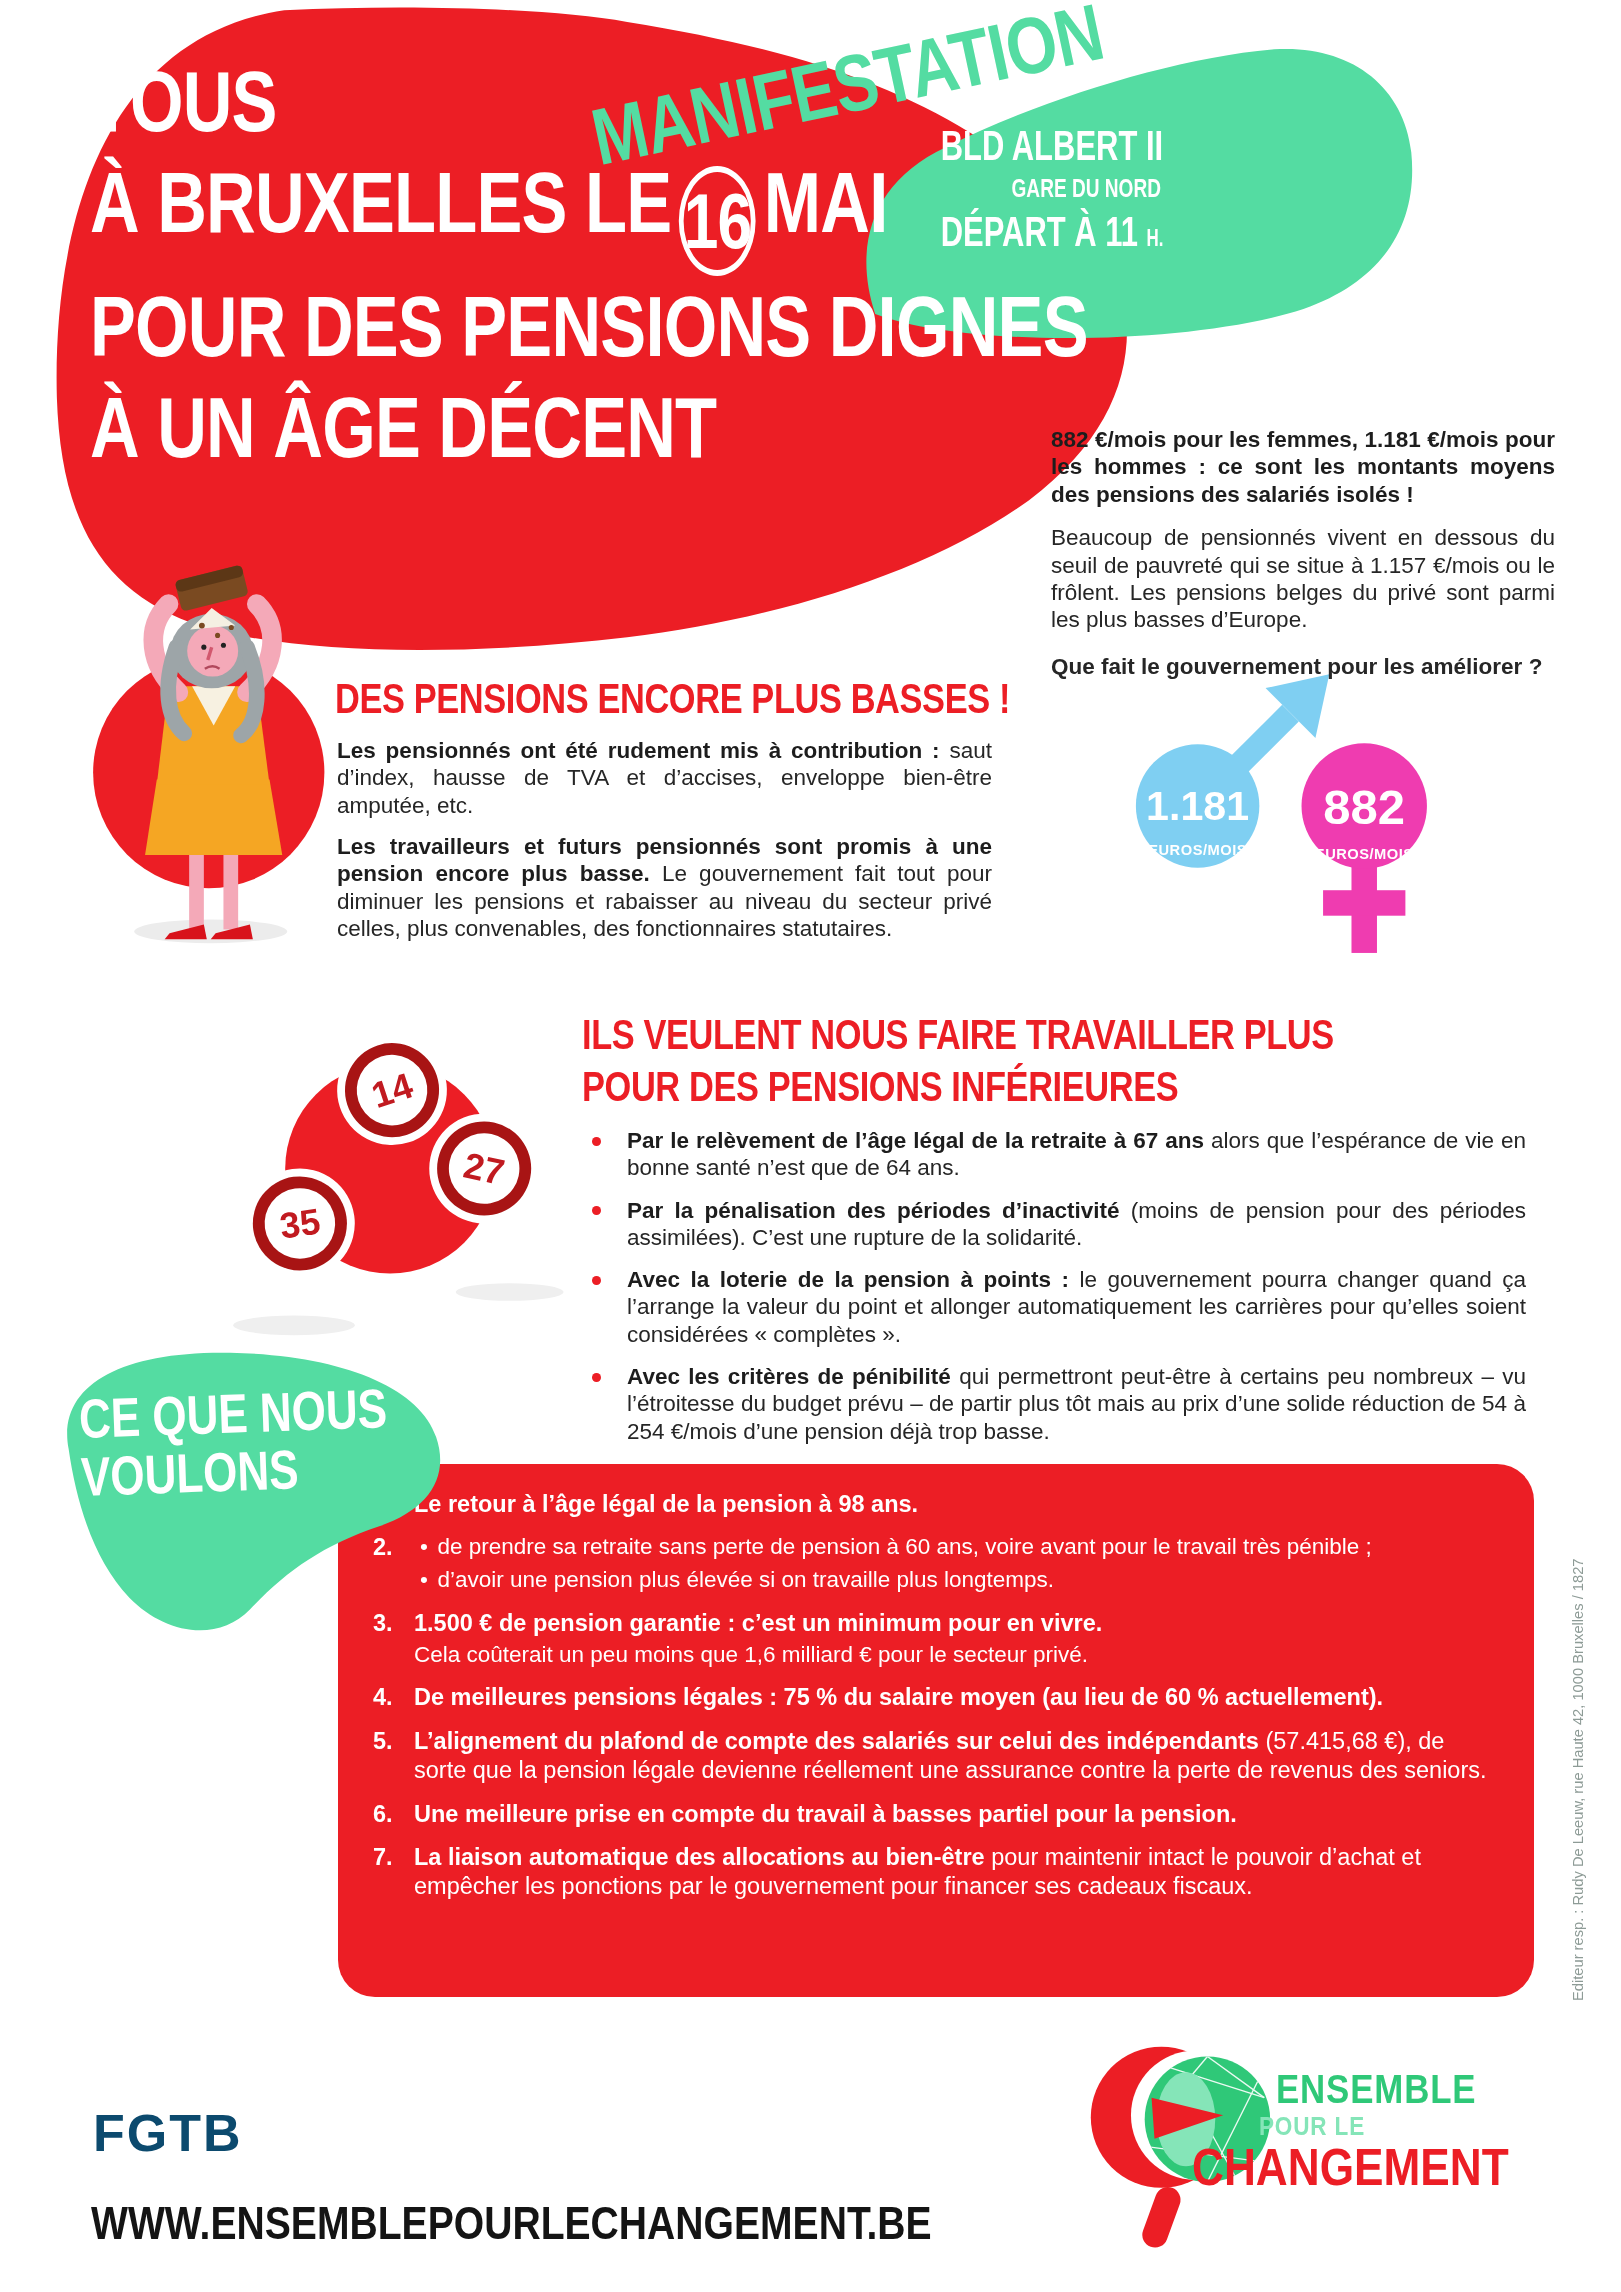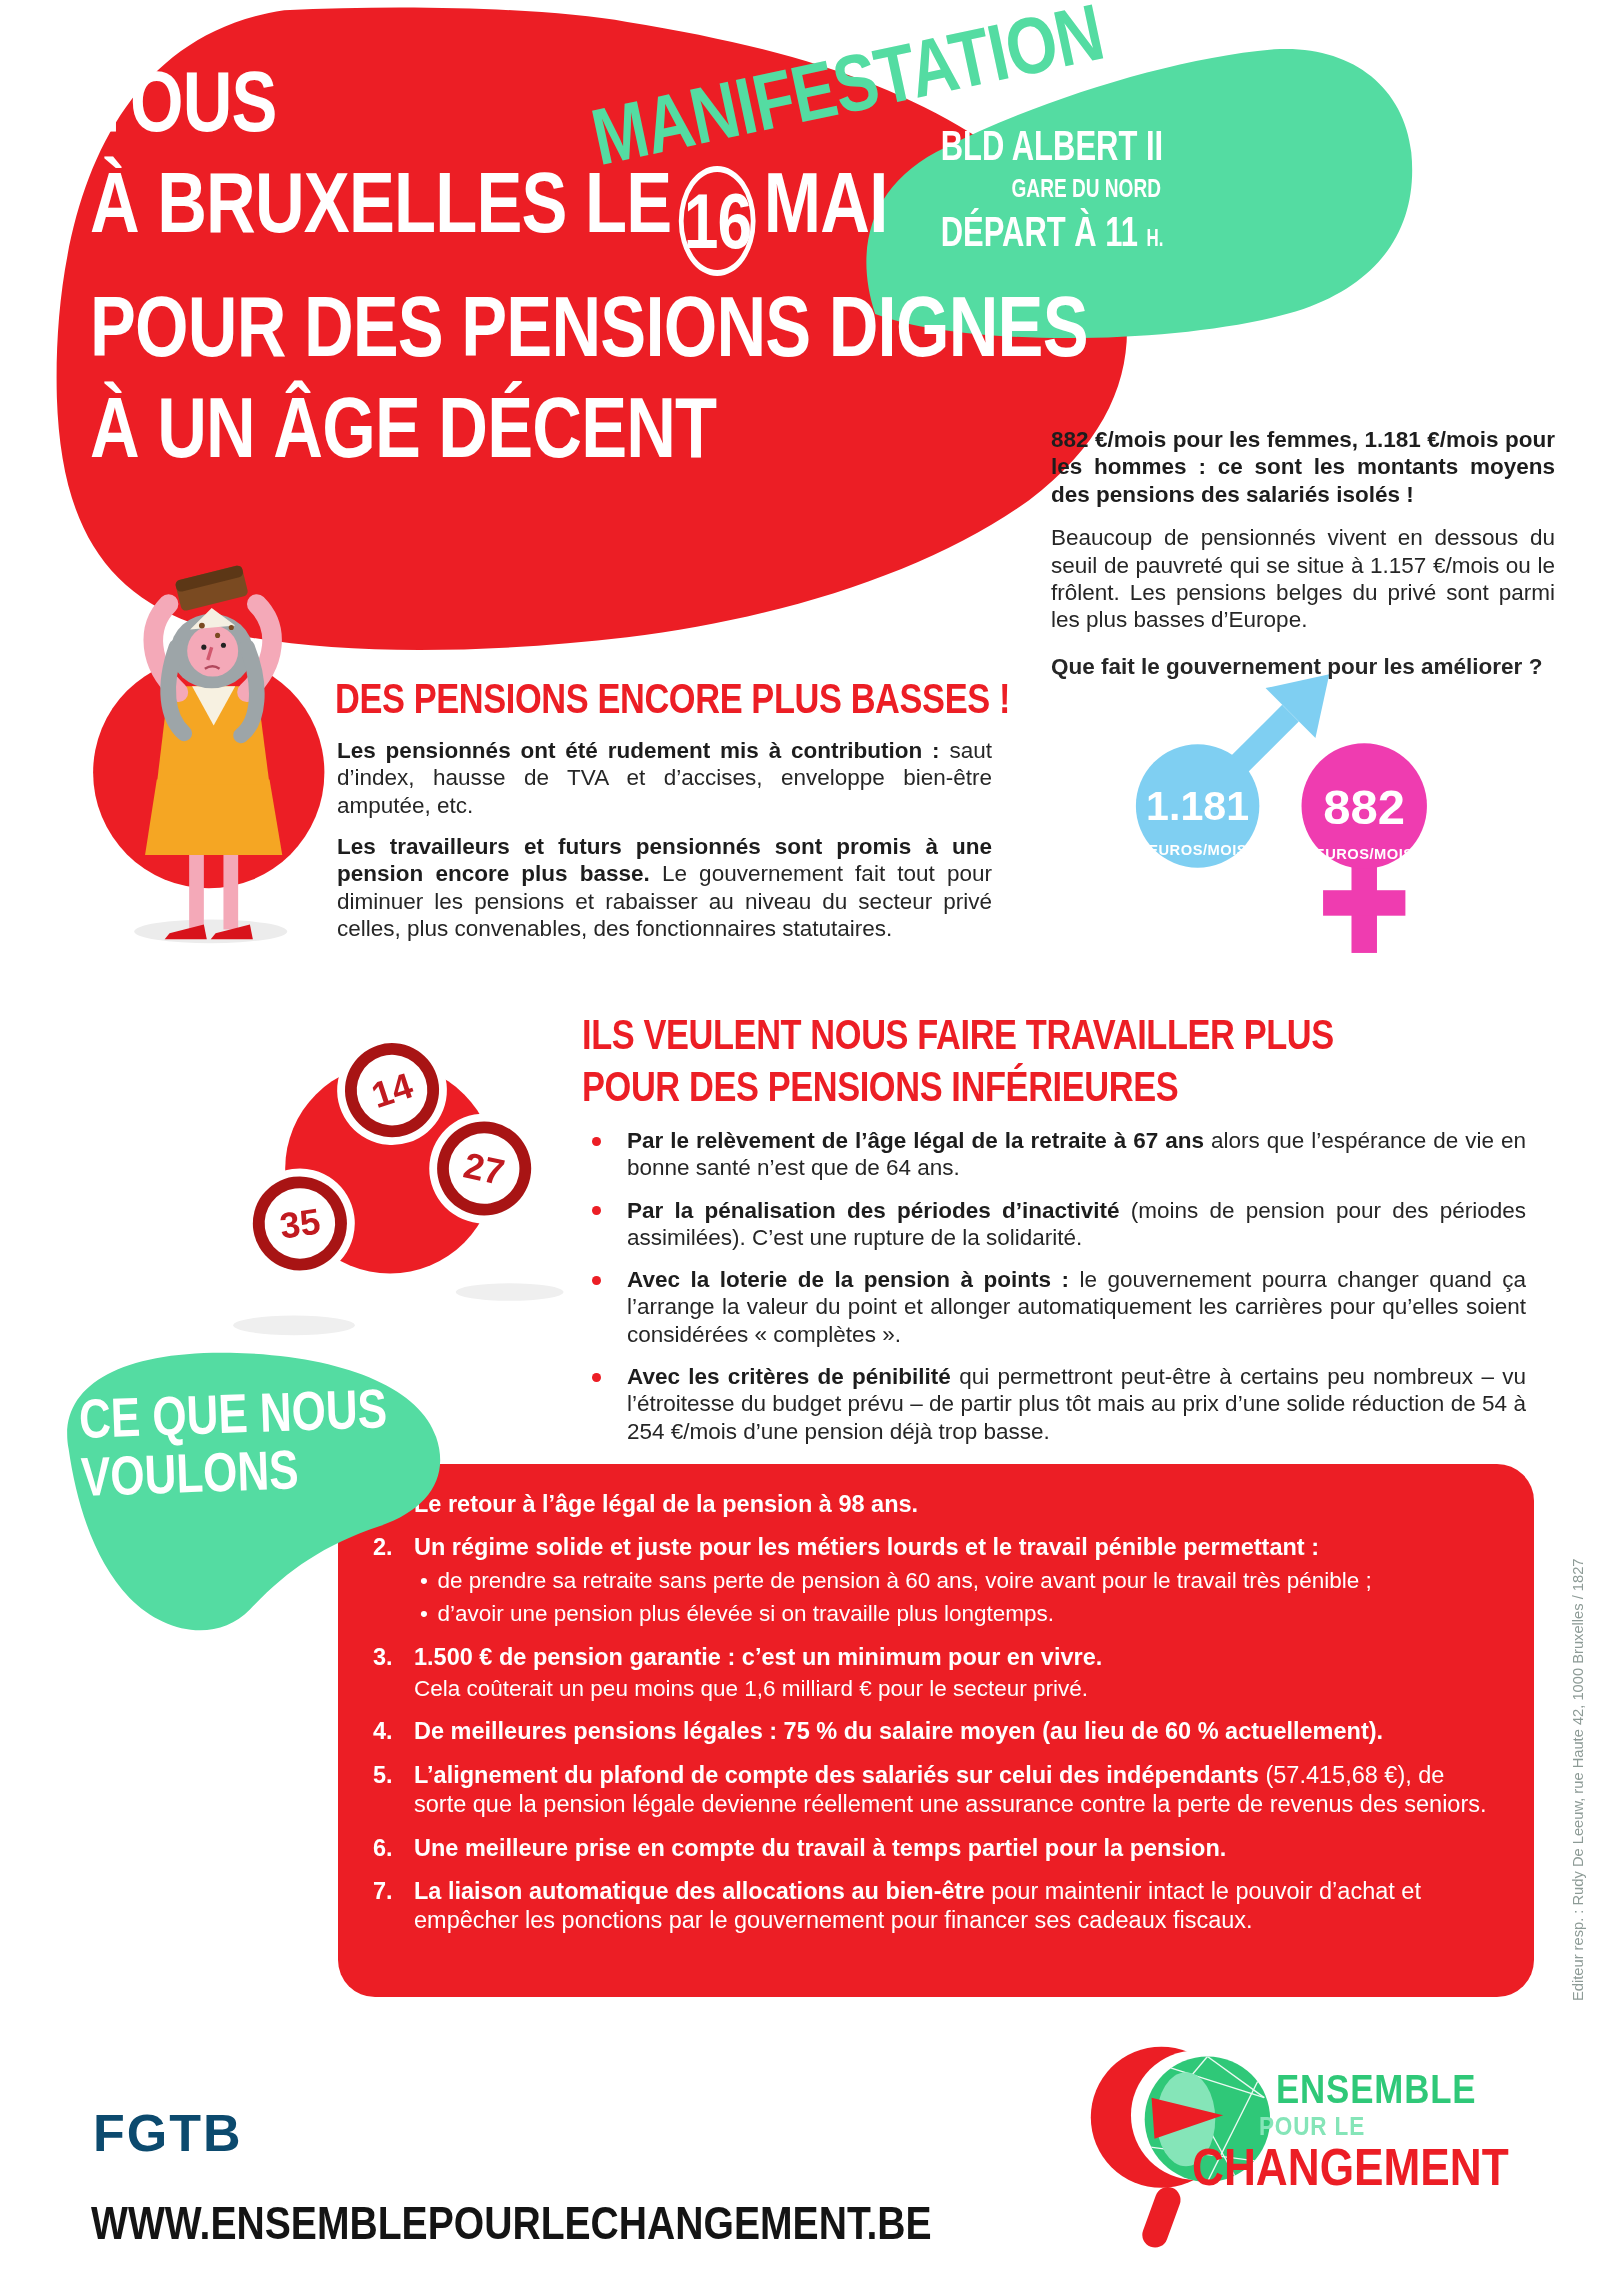--- a/index.html
+++ b/index.html
@@ -181,40 +181,39 @@
     </g>
   </svg>
 
   <div class="red-box">
     <div class="w-item">
       <span class="w-num">1.</span>
       <span class="w-bold">Le retour à l’âge légal de la pension à 98 ans.</span>
     </div>
     <div class="w-item">
       <span class="w-num">2.</span>
-      <span class="w-bold">Un régime solide et juste pour les métiers lourds et le travail pénible permettant :</span>
       <div class="w-sub">de prendre sa retraite sans perte de pension à 60 ans, voire avant pour le travail très pénible ;</div>
       <div class="w-sub">d’avoir une pension plus élevée si on travaille plus longtemps.</div>
     </div>
     <div class="w-item">
       <span class="w-num">3.</span>
       <span class="w-bold">1.500 € de pension garantie : c’est un minimum pour en vivre.</span>
       <div class="w-note">Cela coûterait un peu moins que 1,6 milliard € pour le secteur privé.</div>
     </div>
     <div class="w-item">
       <span class="w-num">4.</span>
       <span class="w-bold">De meilleures pensions légales : 75 % du salaire moyen (au lieu de 60 % actuellement).</span>
     </div>
     <div class="w-item">
       <span class="w-num">5.</span>
       <span class="w-bold">L’alignement du plafond de compte des salariés sur celui des indépendants</span><span> (57.415,68 €), de sorte que la pension légale devienne réellement une assurance contre la perte de revenus des seniors.</span>
     </div>
     <div class="w-item">
       <span class="w-num">6.</span>
-      <span class="w-bold">Une meilleure prise en compte du travail à temps partiel pour la pension.</span>
+      <span class="w-bold">Une meilleure prise en compte du travail à basses partiel pour la pension.</span>
     </div>
     <div class="w-item">
       <span class="w-num">7.</span>
       <span class="w-bold">La liaison automatique des allocations au bien-être</span><span> pour maintenir intact le pouvoir d’achat et empêcher les ponctions par le gouvernement pour financer ses cadeaux fiscaux.</span>
     </div>
   </div>
 
   <svg class="layer2" width="1621" height="2293" viewBox="0 0 1654 2339">
     <path fill="#54dca2" d="M 70,1478
       C 58,1415 120,1378 235,1380 C 345,1382 428,1414 445,1466 C 459,1507 437,1540 387,1557

